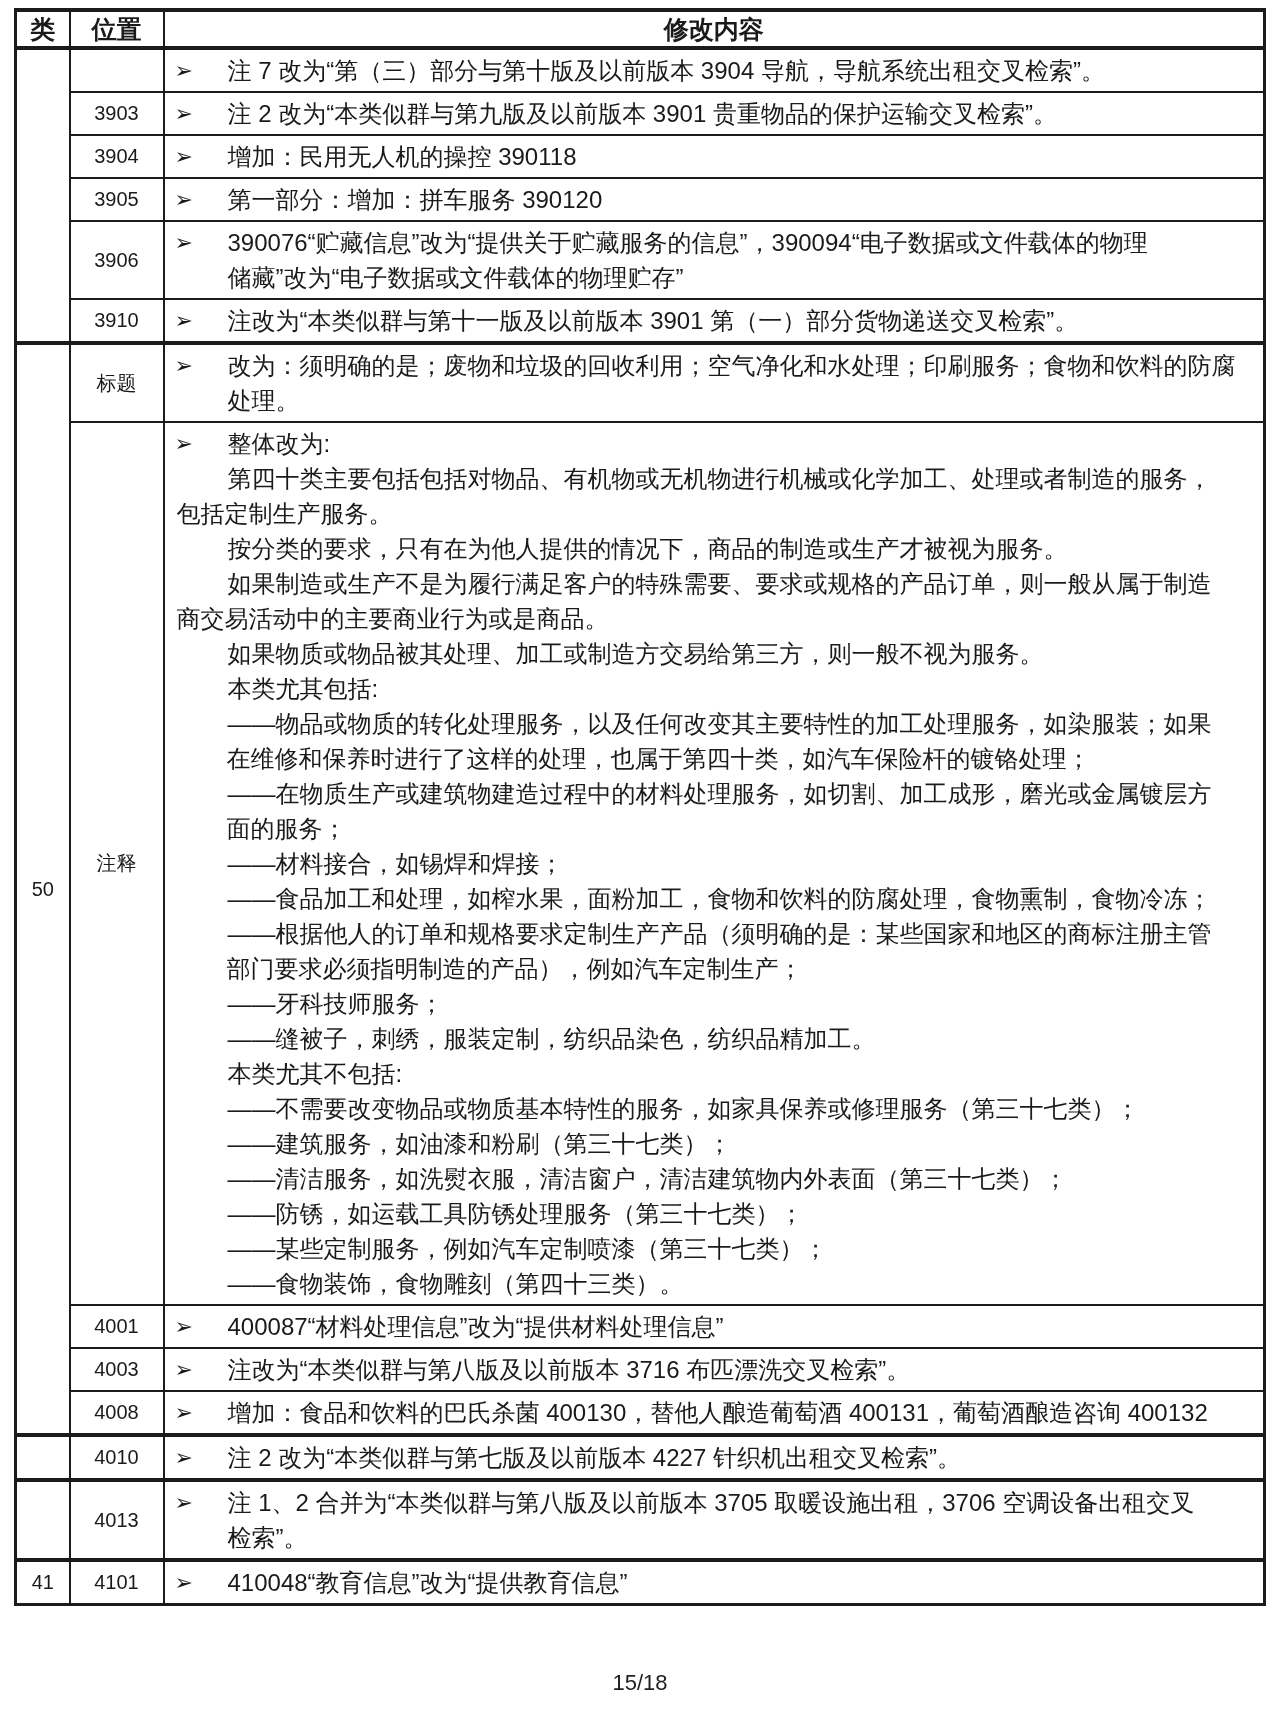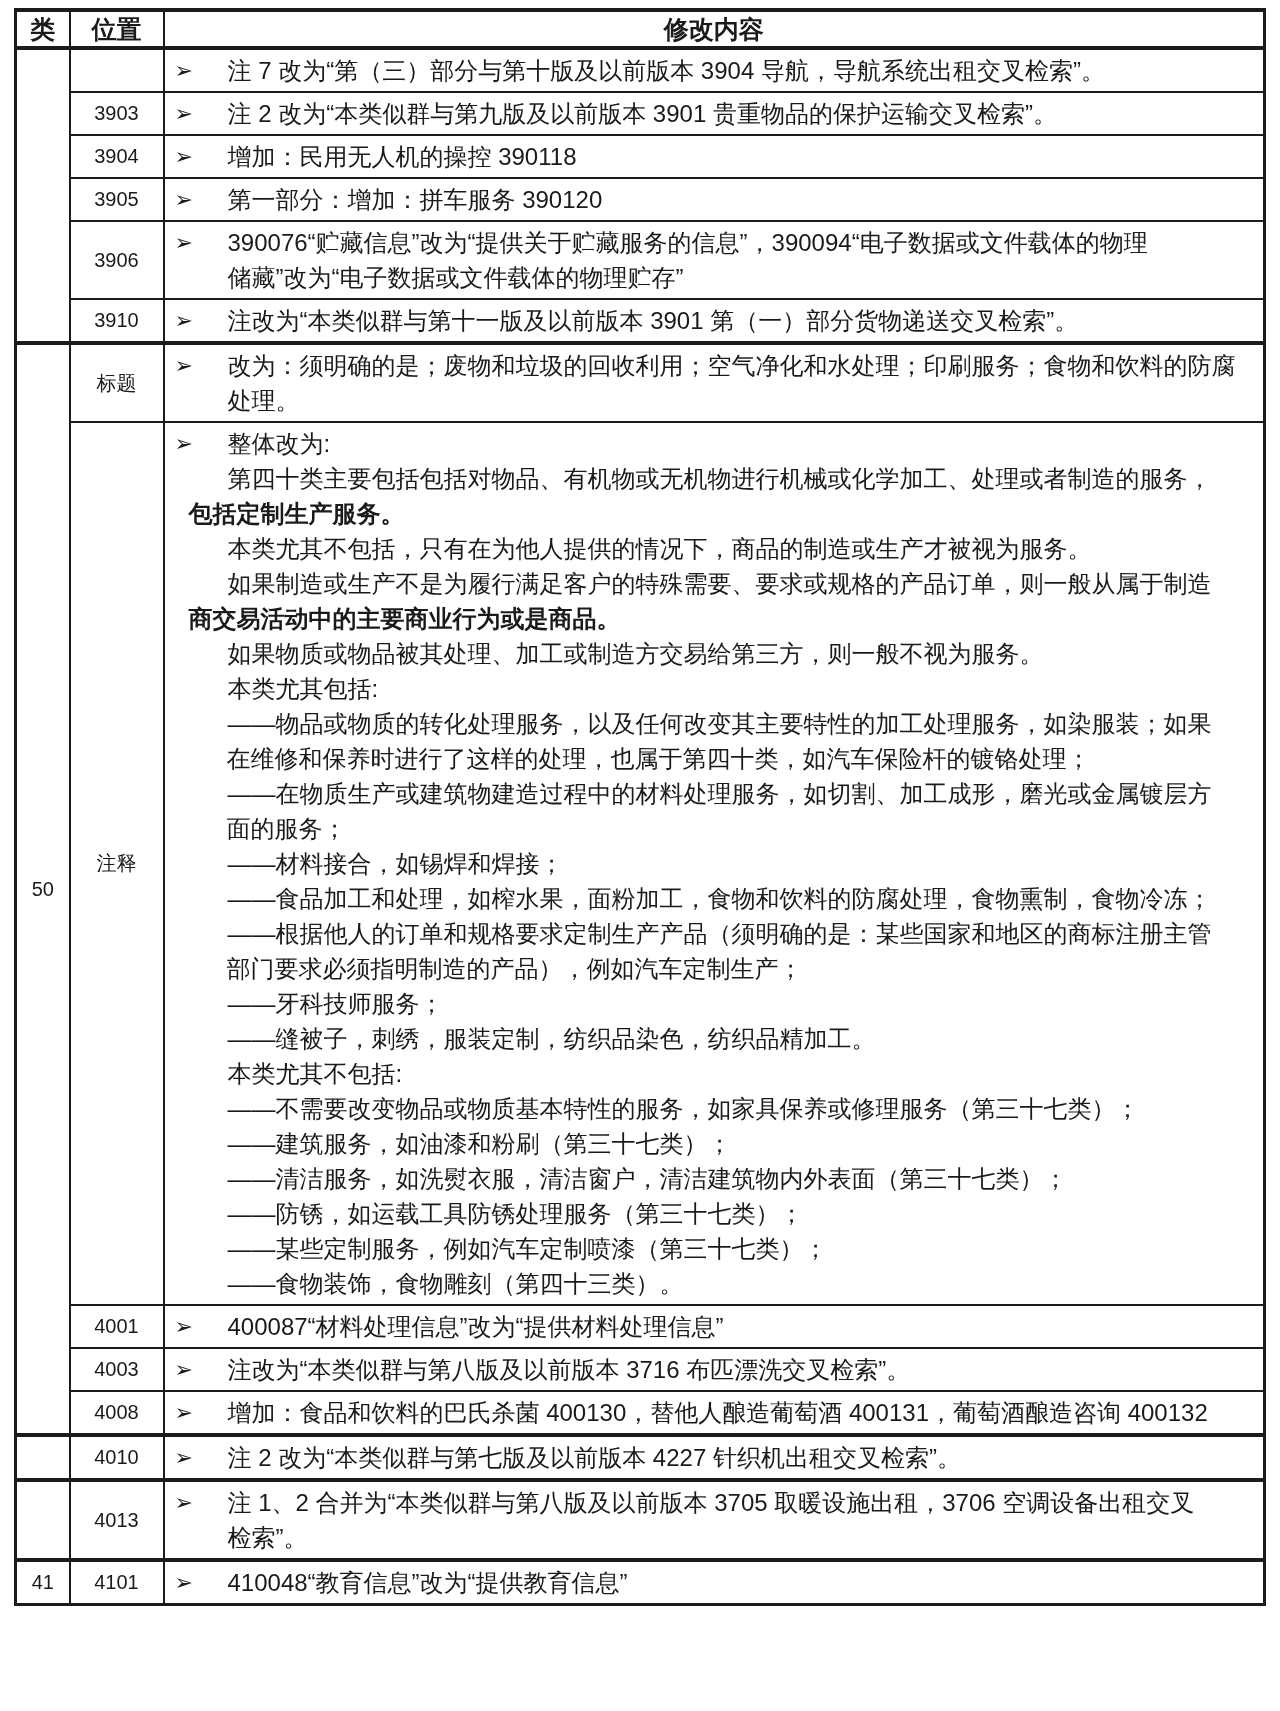--- a/index.html
+++ b/index.html
@@ -36,21 +36,21 @@
   }
   td.content-cell { padding: 3px 0; }
   .line {
     position: relative;
     line-height: 35px;
     font-size: 24px;
     padding-left: 63px;
     white-space: nowrap;
     overflow: hidden;
   }
-  .line.f  { padding-left: 24px; font-weight: bold; }
+  .line.f  { padding-left: 12px; }
   .line.d2 { padding-left: 62px; }
   .bullet-mark {
     position: absolute;
     left: 10px; top: 0;
     font-size: 22px;
     line-height: 35px;
   }
   .footer {
     position: absolute;
     left: 0; top: 1662px;
@@ -123,21 +123,21 @@
             <div class="line h"><span class="bullet-mark">➢</span><span>改为：须明确的是；废物和垃圾的回收利用；空气净化和水处理；印刷服务；食物和饮料的防腐</span></div>
             <div class="line h"><span>处理。</span></div>
           </td>
         </tr>
         <tr>
           <td class="pos-cell">注释</td>
           <td class="content-cell">
             <div class="line h"><span class="bullet-mark">➢</span><span>整体改为:</span></div>
             <div class="line h"><span>第四十类主要包括包括对物品、有机物或无机物进行机械或化学加工、处理或者制造的服务，</span></div>
             <div class="line f"><span>包括定制生产服务。</span></div>
-            <div class="line h"><span>本类尤其不包括，只有在为他人提供的情况下，商品的制造或生产才被视为服务。</span></div>
+            <div class="line h"><span>按分类的要求，只有在为他人提供的情况下，商品的制造或生产才被视为服务。</span></div>
             <div class="line h"><span>如果制造或生产不是为履行满足客户的特殊需要、要求或规格的产品订单，则一般从属于制造</span></div>
             <div class="line f"><span>商交易活动中的主要商业行为或是商品。</span></div>
             <div class="line h"><span>如果物质或物品被其处理、加工或制造方交易给第三方，则一般不视为服务。</span></div>
             <div class="line h"><span>本类尤其包括:</span></div>
             <div class="line h"><span>——物品或物质的转化处理服务，以及任何改变其主要特性的加工处理服务，如染服装；如果</span></div>
             <div class="line d2"><span>在维修和保养时进行了这样的处理，也属于第四十类，如汽车保险杆的镀铬处理；</span></div>
             <div class="line h"><span>——在物质生产或建筑物建造过程中的材料处理服务，如切割、加工成形，磨光或金属镀层方</span></div>
             <div class="line d2"><span>面的服务；</span></div>
             <div class="line h"><span>——材料接合，如锡焊和焊接；</span></div>
             <div class="line h"><span>——食品加工和处理，如榨水果，面粉加工，食物和饮料的防腐处理，食物熏制，食物冷冻；</span></div>
@@ -189,13 +189,14 @@
         </tr>
         <tr class="grp">
           <td class="cls-cell" rowspan="1">41</td>
           <td class="pos-cell">4101</td>
           <td class="content-cell">
             <div class="line h"><span class="bullet-mark">➢</span><span>410048“教育信息”改为“提供教育信息”</span></div>
           </td>
         </tr>
       </tbody>
   </table>
+  <div class="footer">15/18</div>
 </div>
 
 </body></html>

